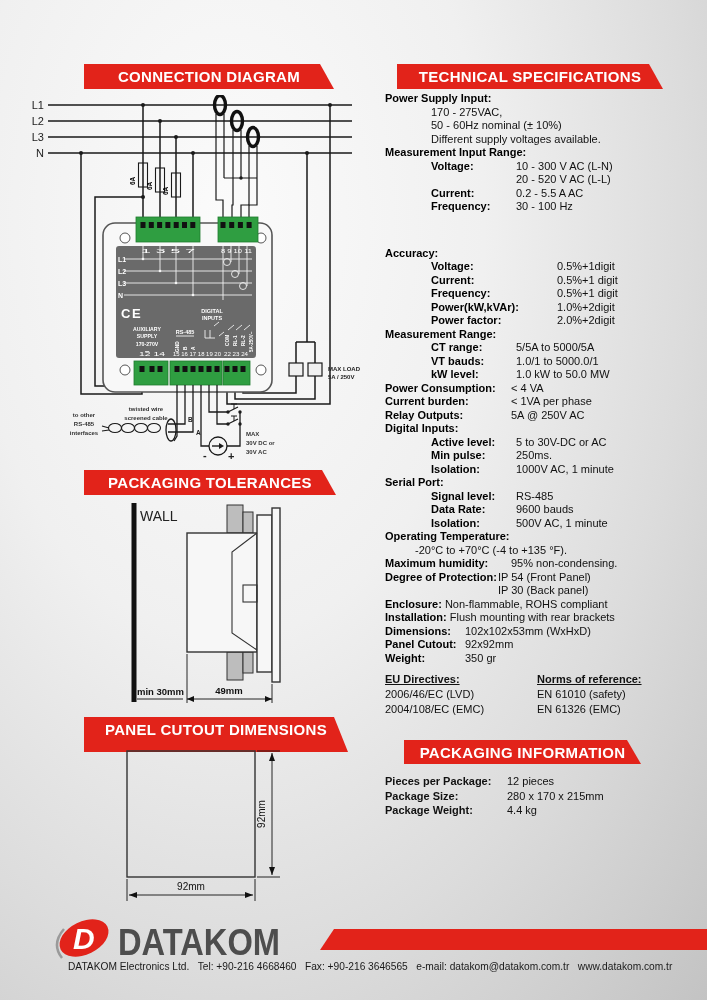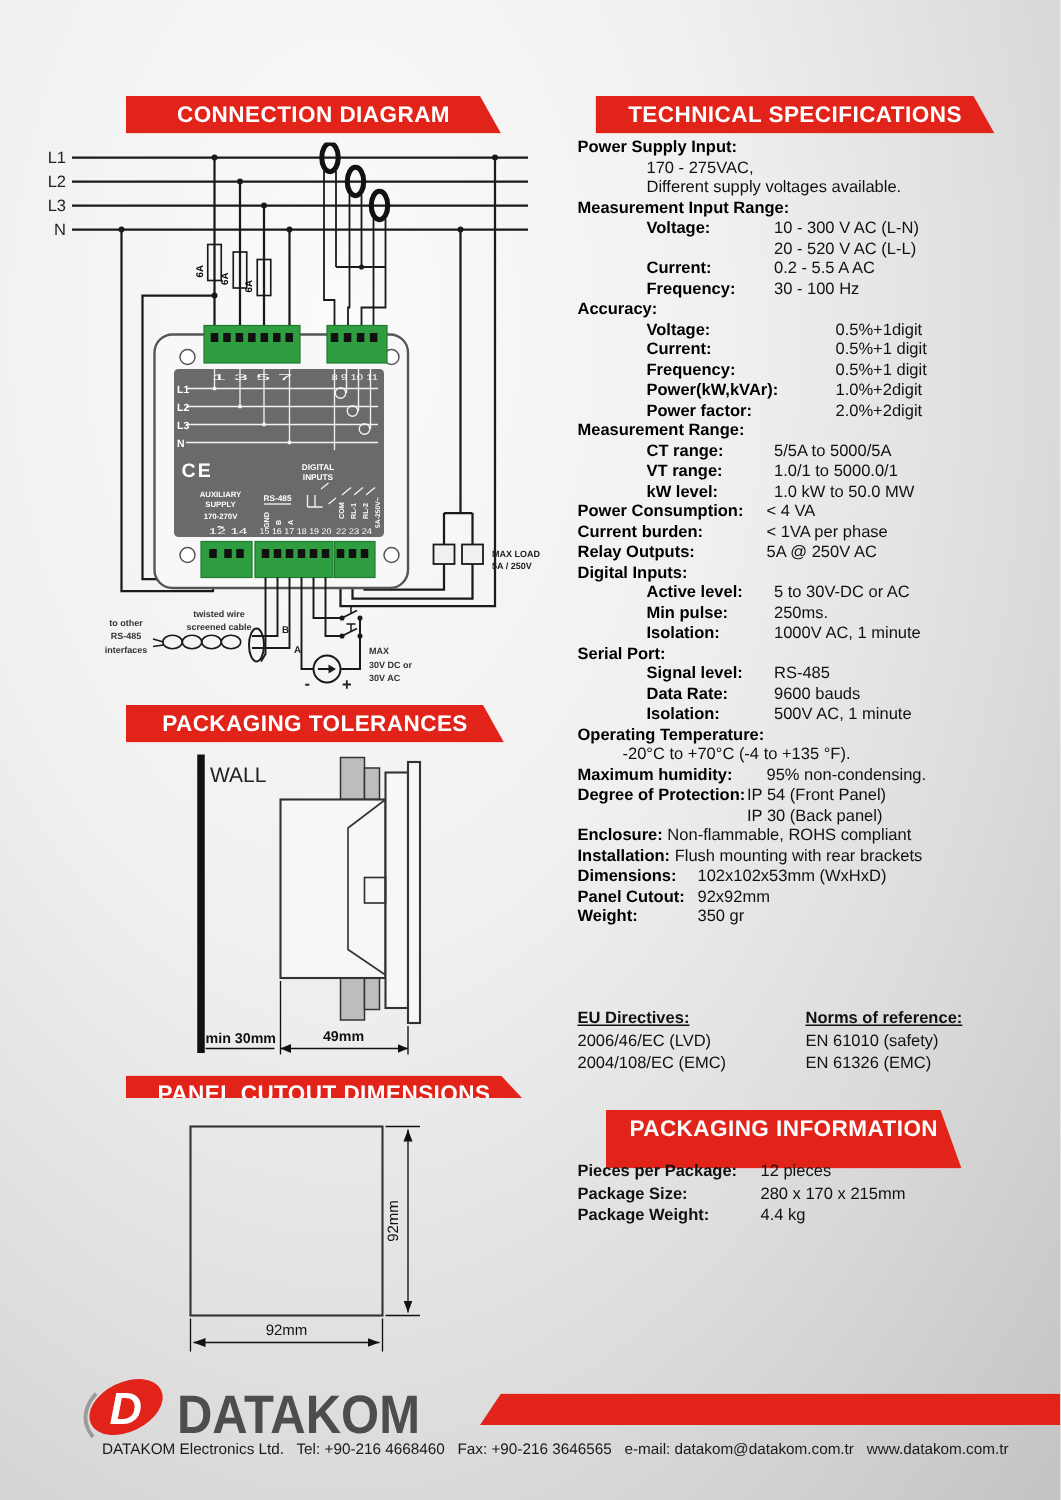--- a/index.html
+++ b/index.html
@@ -9,22 +9,22 @@
     background:radial-gradient(ellipse at 32% 22%, #fbfbfb 0%, #f0f0f0 38%, #dcdcdc 68%, #c3c3c3 100%);
   }
   .banner{
     position:absolute;background:#e2231a;color:#fff;font-weight:bold;
     font-size:15px;line-height:25px;text-align:center;letter-spacing:.3px;
     clip-path:polygon(0 0, calc(100% - 14px) 0, 100% 100%, 0 100%);
   }
   #b-conn{left:84px;top:64px;width:250px;height:25px;}
   #b-tech{left:397px;top:64px;width:266px;height:25px;}
   #b-mount{left:84px;top:470px;width:252px;height:25px;}
-  #b-cut{left:84px;top:717px;width:264px;height:15px;}
-  #b-pack{left:404px;top:740px;width:237px;height:39px;}
+  #b-cut{left:84px;top:717px;width:264px;height:35px;}
+  #b-pack{left:404px;top:740px;width:237px;height:24px;}
   svg{position:absolute;font-family:"Liberation Sans",sans-serif;}
   #tech-rows{position:absolute;left:385px;top:92px;width:318px;color:#111;}
   .spec-row{height:13.5px;line-height:13.5px;font-size:11px;white-space:nowrap;}
   .spec-row .b{font-weight:bold;color:#000;}
   .spec-row .sp{display:inline-block;}
   #directives{position:absolute;left:385px;top:672px;width:318px;font-size:11px;color:#111;}
   #directives .col{position:absolute;top:0;}
   #directives .c1{left:0;} #directives .c2{left:152px;}
   #directives .hd{font-weight:bold;text-decoration:underline;}
   #directives div{height:15px;line-height:15px;white-space:nowrap;}
@@ -240,35 +240,36 @@
   <g fill="#333" font-size="6" font-weight="bold">
     <text x="246" y="436">MAX</text>
     <text x="246" y="445">30V DC or</text>
     <text x="246" y="454">30V AC</text>
   </g>
 </svg>
 
 <div id="tech-rows">
     <div class="spec-row" style="padding-left: 0px;"><span class="b">Power Supply Input:</span></div>
     <div class="spec-row" style="padding-left: 46px;">170 - 275VAC,</div>
+    <div class="spec-row" style="padding-left: 46px;">50 - 60Hz nominal (± 10%)</div>
     <div class="spec-row" style="padding-left: 46px;">Different supply voltages available.</div>
     <div class="spec-row" style="padding-left: 0px;"><span class="b">Measurement Input Range:</span></div>
     <div class="spec-row" style="padding-left: 46px;"><span class="b sp" style="width: 85px;">Voltage:</span>10 - 300 V AC (L-N)</div>
     <div class="spec-row" style="padding-left: 46px;"><span class="sp" style="width: 85px;"></span>20 - 520 V AC (L-L)</div>
     <div class="spec-row" style="padding-left: 46px;"><span class="b sp" style="width: 85px;">Current:</span>0.2 - 5.5 A AC</div>
     <div class="spec-row" style="padding-left: 46px;"><span class="b sp" style="width: 85px;">Frequency:</span>30 - 100 Hz</div>
-    <div class="spec-row" style="padding-left: 0px;"><span class="b">Accuracy:</span></div>
+    <div class="spec-row" style="padding-left: 0px; margin-top: 33px;"><span class="b">Accuracy:</span></div>
     <div class="spec-row" style="padding-left: 46px;"><span class="b sp" style="width: 126px;">Voltage:</span>0.5%+1digit</div>
     <div class="spec-row" style="padding-left: 46px;"><span class="b sp" style="width: 126px;">Current:</span>0.5%+1 digit</div>
     <div class="spec-row" style="padding-left: 46px;"><span class="b sp" style="width: 126px;">Frequency:</span>0.5%+1 digit</div>
     <div class="spec-row" style="padding-left: 46px;"><span class="b sp" style="width: 126px;">Power(kW,kVAr):</span>1.0%+2digit</div>
     <div class="spec-row" style="padding-left: 46px;"><span class="b sp" style="width: 126px;">Power factor:</span>2.0%+2digit</div>
     <div class="spec-row" style="padding-left: 0px;"><span class="b">Measurement Range:</span></div>
     <div class="spec-row" style="padding-left: 46px;"><span class="b sp" style="width: 85px;">CT range:</span>5/5A to 5000/5A</div>
-    <div class="spec-row" style="padding-left: 46px;"><span class="b sp" style="width: 85px;">VT range:</span>1.0/1 to 5000.0/1</div>
+    <div class="spec-row" style="padding-left: 46px;"><span class="b sp" style="width: 85px;">VT bauds:</span>1.0/1 to 5000.0/1</div>
     <div class="spec-row" style="padding-left: 46px;"><span class="b sp" style="width: 85px;">kW level:</span>1.0 kW to 50.0 MW</div>
     <div class="spec-row" style="padding-left: 0px;"><span class="b sp" style="width: 126px;">Power Consumption:</span>&lt; 4 VA</div>
     <div class="spec-row" style="padding-left: 0px;"><span class="b sp" style="width: 126px;">Current burden:</span>&lt; 1VA per phase</div>
     <div class="spec-row" style="padding-left: 0px;"><span class="b sp" style="width: 126px;">Relay Outputs:</span>5A @ 250V AC</div>
     <div class="spec-row" style="padding-left: 0px;"><span class="b">Digital Inputs:</span></div>
     <div class="spec-row" style="padding-left: 46px;"><span class="b sp" style="width: 85px;">Active level:</span>5 to 30V-DC or AC</div>
     <div class="spec-row" style="padding-left: 46px;"><span class="b sp" style="width: 85px;">Min pulse:</span>250ms.</div>
     <div class="spec-row" style="padding-left: 46px;"><span class="b sp" style="width: 85px;">Isolation:</span>1000V AC, 1 minute</div>
     <div class="spec-row" style="padding-left: 0px;"><span class="b">Serial Port:</span></div>
     <div class="spec-row" style="padding-left: 46px;"><span class="b sp" style="width: 85px;">Signal level:</span>RS-485</div>

